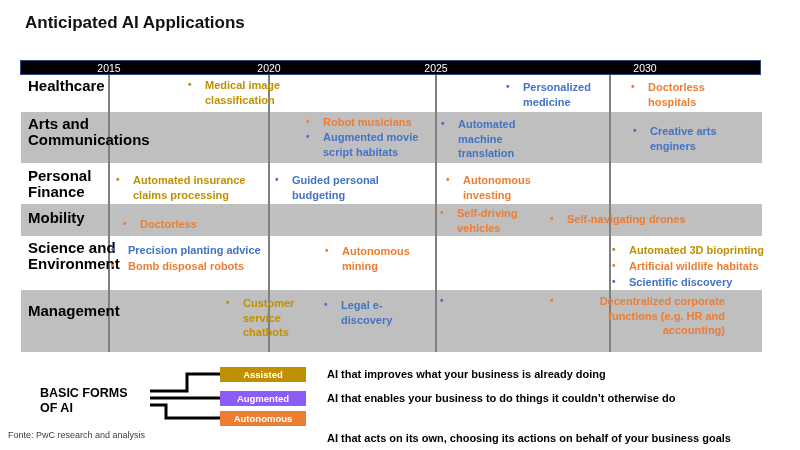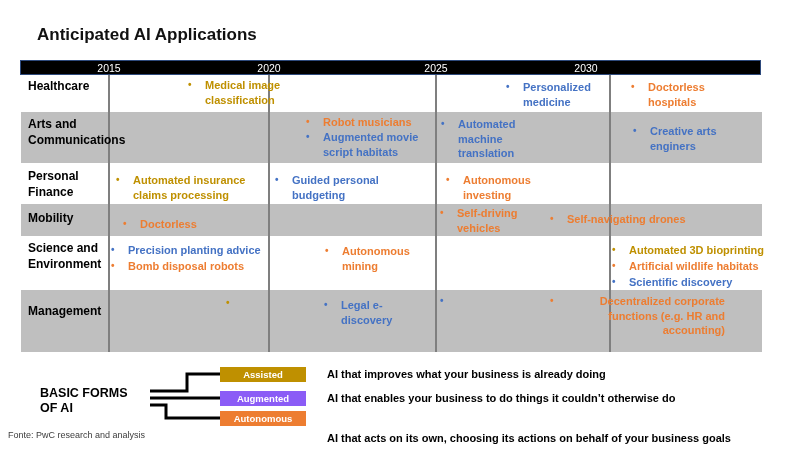--- a/index.html
+++ b/index.html
@@ -1,26 +1,26 @@
 <!DOCTYPE html>
 <html><head>
 <meta charset="utf-8">
 <style>
   html,body{margin:0;padding:0;background:#fff;}
   #stage{position:relative;width:800px;height:450px;background:#fff;overflow:hidden;
          font-family:"Liberation Sans",sans-serif;}
-  .title{position:absolute;left:25px;top:13px;margin:12px;font-size:17px;font-weight:bold;color:#111;}
+  .title{position:absolute;left:25px;top:13px;margin:0;font-size:17px;font-weight:bold;color:#111;}
   .topbar{position:absolute;left:20px;top:60px;width:741px;height:15px;background:#000;
           border:1px solid #2e4a7c;box-sizing:border-box;z-index:3;}
   .year{position:absolute;top:1px;transform:translateX(-50%);color:#fff;font-size:10.5px;
         font-weight:normal;white-space:nowrap;}
   .band{position:absolute;left:21px;width:741px;z-index:0;}
   .band.shaded{background:#bfbfbf;}
   .gridline{position:absolute;top:75px;width:2px;height:277px;background:#7f7f7f;z-index:1;}
-  .rowlabel{position:absolute;left:28px;font-size:12px;font-weight:bold;color:#000;
+  .rowlabel{position:absolute;left:28px;font-size:15px;font-weight:bold;color:#000;
             line-height:16px;z-index:2;}
   .item{position:absolute;display:flex;align-items:flex-start;font-weight:bold;font-size:11px;
         line-height:14.5px;z-index:2;}
   .bullet{width:17px;flex:0 0 17px;font-size:10px;line-height:14.5px;}
   .itemtext{display:block;}
   .legend-title{position:absolute;left:40px;top:386px;width:108px;
                 font-size:12.5px;font-weight:bold;line-height:15px;color:#000;z-index:2;}
   .lbox{position:absolute;left:220px;width:86px;height:15px;color:#fff;font-size:9.5px;
         font-weight:bold;text-align:center;line-height:15px;z-index:2;}
   .ldesc{position:absolute;left:327px;font-size:11px;font-weight:bold;color:#000;
@@ -31,21 +31,21 @@
 </head>
 <body>
 
 <div id="stage">
   <h1 class="title">Anticipated AI Applications</h1>
 
   <div class="topbar" id="topbar">
       <div class="year" style="left: 88px;">2015</div>
       <div class="year" style="left: 248px;">2020</div>
       <div class="year" style="left: 415px;">2025</div>
-      <div class="year" style="left: 565px;">2030</div>
+      <div class="year" style="left: 624px;">2030</div>
     </div>
 
   <div class="legend-title">
     <div>BASIC FORMS</div>
     <div>OF AI</div>
   </div>
 
   <svg class="connector-svg" width="190" height="70">
     <path d="M10,31 H47 V14 H80" fill="none" stroke="#000" stroke-width="3"></path>
     <path d="M10,38 H80" fill="none" stroke="#000" stroke-width="3"></path>
@@ -140,20 +140,21 @@
       <span class="itemtext" style="width: 170px;">Artificial wildlife habitats</span>
     </div>
     <div class="item" style="left: 612px; top: 275px; color: rgb(68, 114, 196);">
       <span class="bullet">•</span>
       <span class="itemtext" style="width: 170px;">Scientific discovery</span>
     </div>
     <div class="band shaded" style="top: 290px; height: 62px;"></div>
     <div class="rowlabel" style="top: 303px; width: 110px;">Management</div>
     <div class="item" style="left: 226px; top: 296px; color: rgb(191, 144, 0);">
       <span class="bullet">•</span>
+      <span class="itemtext" style="width: 70px;">Customer service chatbots</span>
     </div>
     <div class="item" style="left: 324px; top: 298px; color: rgb(68, 114, 196);">
       <span class="bullet">•</span>
       <span class="itemtext" style="width: 70px;">Legal e-discovery</span>
     </div>
     <div class="item" style="left: 440px; top: 294px; color: rgb(68, 114, 196);">
       <span class="bullet">•</span>
     </div>
     <div class="item" style="left: 550px; top: 294px; color: rgb(237, 125, 49);">
       <span class="bullet">•</span>

